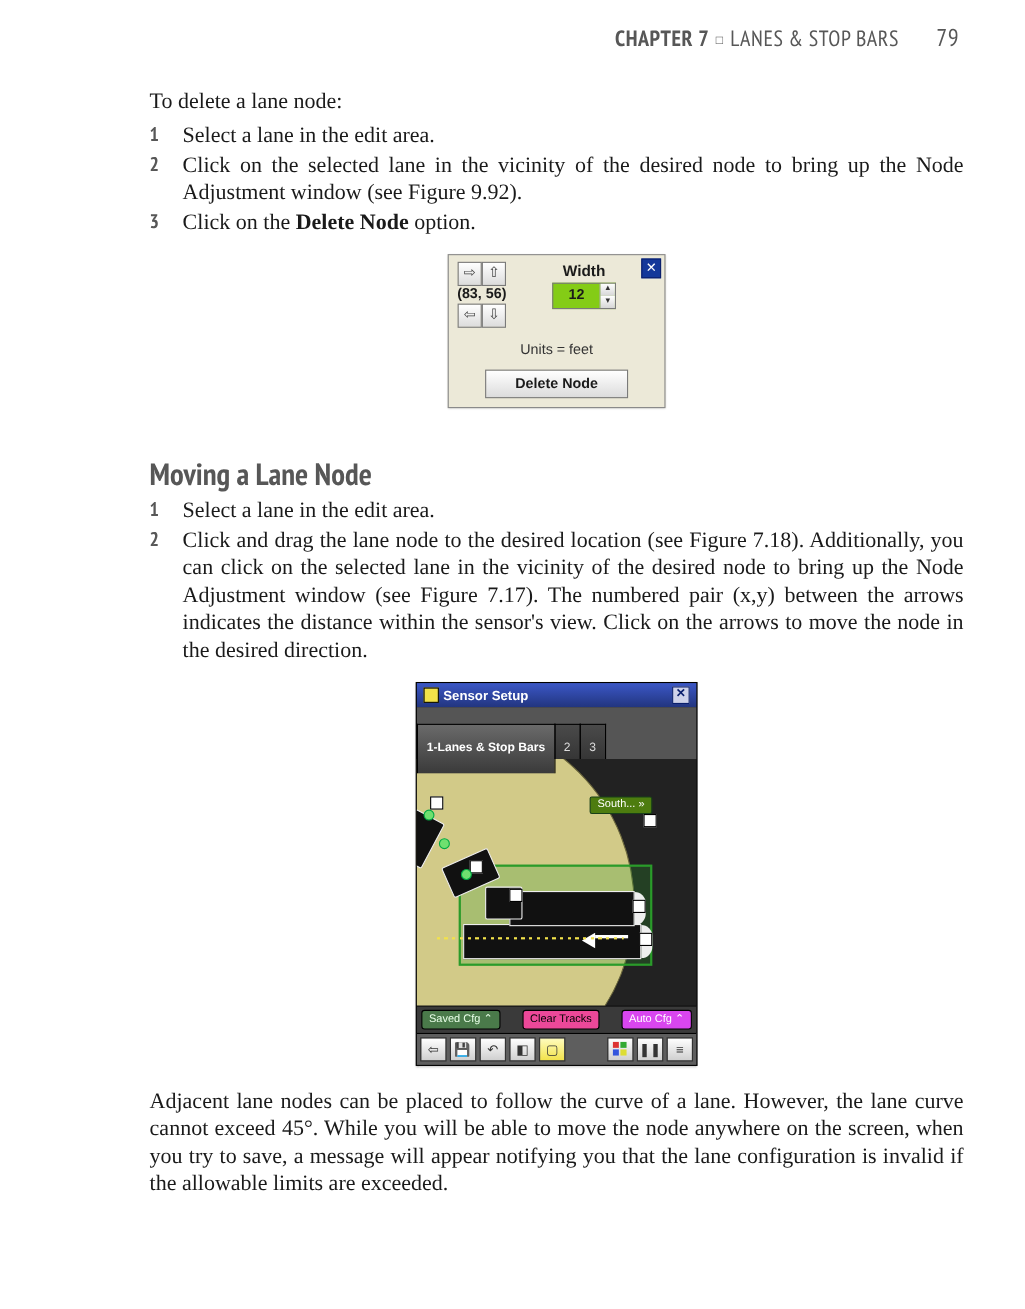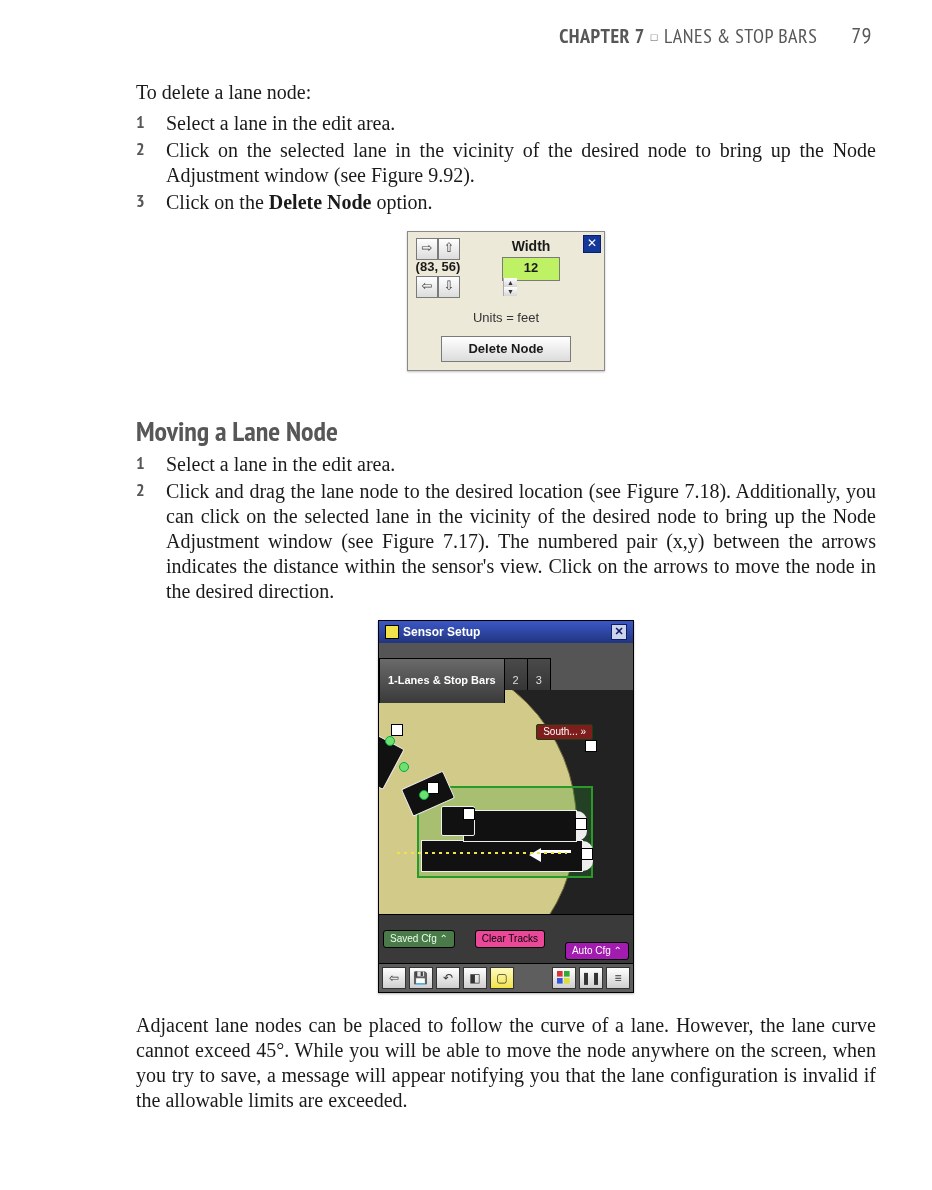--- a/index.html
+++ b/index.html
@@ -104,21 +104,21 @@
     display:flex;align-items:center;justify-content:center;
     font-size:13px; color:#444;
   }
   .arrow-btn.r{grid-column:2;grid-row:1;}
   .arrow-btn.u{grid-column:1;grid-row:1;}
   .coord{grid-column:1 / span 2; grid-row:2; font-weight:700; font-size:13px; white-space:nowrap;}
   .arrow-btn.l{grid-column:1;grid-row:3;}
   .arrow-btn.d{grid-column:2;grid-row:3;}
   .width-col{flex:1; text-align:center;}
   .width-col .lbl{font-weight:700; font-size:14px;}
-  .spin{width:56px;height:22px;margin:2px auto 0;border:1px solid #7a7a7a;background:#bef264;display:flex;flex-direction:column;}
+  .spin{width:56px;height:22px;margin:2px auto 0;border:1px solid #7a7a7a;background:#84cc16;display:flex;}
   .spin .v{flex:1;text-align:center;font-size:13px;line-height:20px;font-weight:700;}
   .spin .spinbtns{width:13px;display:flex;flex-direction:column;border-left:1px solid #aaa;}
   .spin .sb{flex:1;background:linear-gradient(#fff,#d6d6d6);font-size:7px;line-height:9px;text-align:center;color:#333;}
   .naw .units{text-align:center;font-size:13px;color:#333;margin:12px 0 10px 0;}
   .naw .delbtn{
     display:block;width:128px;margin:0 auto;
     background:linear-gradient(#fff,#dcdcdc);
     border:1px solid #7a7a7a;
     font-weight:700; font-size:13px;
     text-align:center; padding:4px 0;
@@ -151,21 +151,21 @@
   .arc{
     position:absolute;
     width:340px;height:340px;
     border-radius:50%;
     background:var(--yellow);
     top:-38px; left:-144px;
     border:1px solid #6a663c;
   }
   .south-tag{
     position:absolute; top:34px; right:40px;
-    background:#7f1d1d;color:#fff;font-size:10px;padding:1px 6px;border:1px solid #184018;border-radius:2px;
+    background:#4d7c0f;color:#fff;font-size:10px;padding:1px 6px;border:1px solid #184018;border-radius:2px;
   }
   .south-tag::after{content:" \00BB";}
   .lane{
     position:absolute;
     height:30px;
     background:#111;
     border:1px solid #eee;
   }
   .lane .endcap{position:absolute;width:10px;height:100%;background:#eee;}
   .lane .endcap.r{right:-11px;border-top-right-radius:14px;border-bottom-right-radius:14px;}
@@ -190,21 +190,21 @@
   .selbox{
     position:absolute;border:2px solid #2a9b2a;background:rgba(42,155,42,.25);
   }
   .green-node{position:absolute;width:8px;height:8px;border-radius:50%;background:#6fe06f;border:1px solid #0a4;}
   .yellow-dots{position:absolute;bottom:60px;left:18px;width:170px;height:2px;
     background:repeating-linear-gradient(90deg,#f2e24a 0 3px, transparent 3px 7px);}
   .ss-status{display:flex;justify-content:space-between;align-items:center;background:#3a3a3a;padding:3px 4px;border-top:1px solid #000;}
   .pill{font-size:10px;padding:2px 6px;border-radius:3px;border:1px solid #000;}
   .pill.green{background:#4a7a4a;color:#e8ffe8;}
   .pill.yellow{background:#ec4899;color:#000;}
-  .pill.blue{background:#a21caf;color:#fff;margin-top:24px;}
+  .pill.blue{background:#d946ef;color:#fff;}
   .ss-toolbar{display:flex;gap:3px;background:var(--toolbar);padding:3px;border-top:1px solid #000;}
   .tb{width:22px;height:20px;background:linear-gradient(#fff,#cfcfcf);border:1px solid #333;display:flex;align-items:center;justify-content:center;font-size:12px;color:#333;}
   .tb svg{width:14px;height:14px;}
   p.post{margin:20px 0 0 0;text-align:justify;}
 </style>
 </head>
 <body>
 
 <div class="header">
   <span class="chapter">CHAPTER 7</span>

